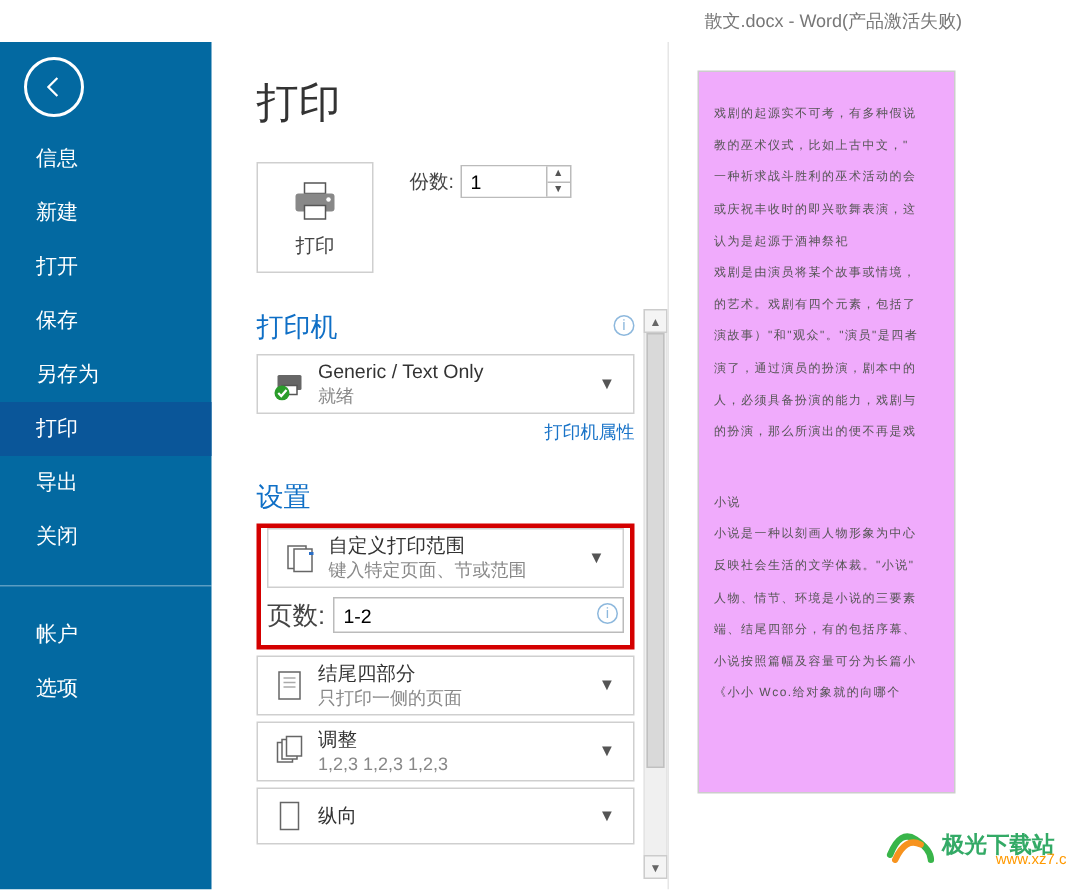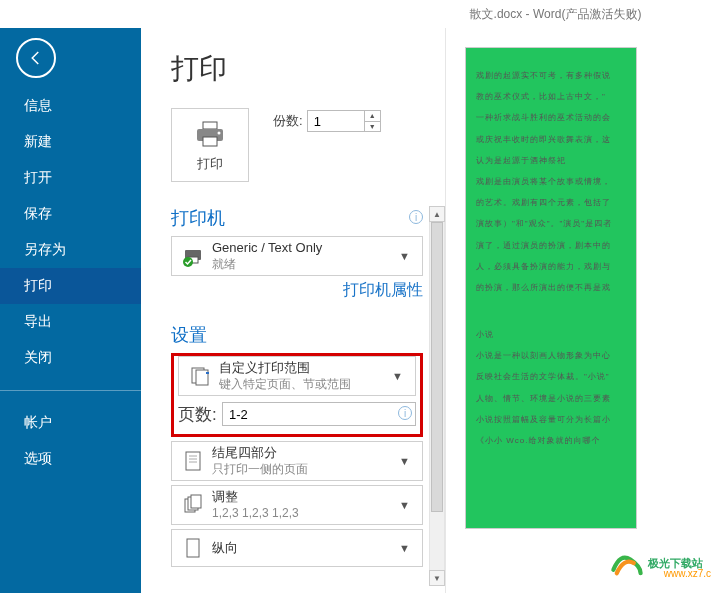--- a/index.html
+++ b/index.html
@@ -33,42 +33,42 @@
   .section-h.first { margin-top:24px; }
   .section-h .info { position:absolute; right:0; top:4px; color:#8db8dd; border:1px solid #8db8dd; width:14px; height:14px; border-radius:50%; display:flex; align-items:center; justify-content:center; font-size:10px; }
   .drop { border:1px solid #cfcfcf; background:#fff; display:flex; align-items:center; padding:6px 8px; position:relative; height:40px; cursor:pointer; margin-bottom:4px; }
   .drop .ico { width:26px; display:flex; align-items:center; justify-content:center; margin-right:6px; }
   .drop .texts { flex:1; line-height:1.25; }
   .drop .texts .t1 { color:#333; font-size:13px; }
   .drop .texts .t2 { color:#888; font-size:12px; }
   .drop .chev { color:#555; font-size:11px; padding:0 4px; }
   .drop.compact { height:38px; }
   .link-right { text-align:right; }
-  .link-right a { color:#1a74c8; font-size:16px; text-decoration:none; cursor:pointer; }
+  .link-right a { color:#1a74c8; font-size:12px; text-decoration:none; cursor:pointer; }
   
   .highlight { border:3px solid #d40000; padding:0 4px 8px 4px; margin-top:4px; }
   .pages-row { display:flex; align-items:center; margin-top:6px; }
   .pages-row .lbl { width:44px; color:#444; font-size:17px; }
   .pages-row .in-wrap { flex:1; position:relative; }
   .pages-row input { width:100%; height:24px; border:1px solid #bbb; padding:0 28px 0 6px; font-size:13px; outline:none; }
   .pages-row .info { position:absolute; right:4px; top:4px; color:#8db8dd; border:1px solid #8db8dd; width:14px; height:14px; border-radius:50%; display:flex; align-items:center; justify-content:center; font-size:10px; }
   
   .scrollbar { width:16px; margin-left:6px; margin-top:178px; height:380px; display:flex; flex-direction:column; }
   .sb-btn { height:16px; border:1px solid #ccc; background:#f4f4f4; display:flex; align-items:center; justify-content:center; font-size:8px; color:#666; cursor:pointer; }
   .sb-track { flex:1; background:#f0f0f0; border-left:1px solid #e4e4e4; border-right:1px solid #e4e4e4; position:relative; }
   .sb-thumb { position:absolute; left:1px; right:1px; top:0; height:290px; background:#d9d9d9; border:1px solid #c0c0c0; }
   
   .preview { flex:1; border-left:1px solid #e6e6e6; padding:20px 0 0 20px; overflow:hidden; }
-  .page-prev { width:170px; height:480px; background:#22c55e; box-shadow:0 0 0 1px #ccc; padding:20px 10px; font-size:8px; color:#555; line-height:1.9; letter-spacing:1px; }
+  .page-prev { width:170px; height:480px; background:#f0abfc; box-shadow:0 0 0 1px #ccc; padding:20px 10px; font-size:8px; color:#555; line-height:1.9; letter-spacing:1px; }
   .page-prev p { margin-bottom:6px; white-space:normal; }
   .page-prev .sec-gap { height:26px; }
   
   .watermark { position:absolute; right:18px; bottom:16px; display:flex; align-items:center; gap:4px; }
   .watermark .swirl { width:34px; height:28px; }
-  .watermark .wt { font-size:11px; font-weight:bold; color:#3a6; }
+  .watermark .wt { font-size:15px; font-weight:bold; color:#3a6; }
   .watermark .wsub { position:absolute; right:-8px; bottom:-2px; font-size:10px; color:#f90; white-space:nowrap; }
   
   .sidebar { background:#0F6FC6; }
   .sidebar { background:#116FC3; }
   .sidebar { background:#0F6FC6; }
   .sidebar { background:#0b64b4; }
   .sidebar { background:#116FC3; }
   
   .sidebar { background:#0369a1; }
 </style>
@@ -234,20 +234,21 @@
         <p>的艺术。戏剧有四个元素，包括了</p>
         <p>演故事）"和"观众"。"演员"是四者</p>
         <p>演了，通过演员的扮演，剧本中的</p>
         <p>人，必须具备扮演的能力，戏剧与</p>
         <p>的扮演，那么所演出的便不再是戏</p>
         <div class="sec-gap"></div>
         <p>小说</p>
         <p>小说是一种以刻画人物形象为中心</p>
         <p>反映社会生活的文学体裁。"小说"</p>
         <p>人物、情节、环境是小说的三要素</p>
+        <p>端、结尾四部分，有的包括序幕、</p>
         <p>小说按照篇幅及容量可分为长篇小</p>
         <p>《小小 Wco.给对象就的向哪个</p>
       </div>
     </div>
 
     <div class="watermark">
       <svg class="swirl" viewBox="0 0 40 32">
         <path d="M4 24 Q12 4 24 12 Q36 20 36 28" fill="none" stroke="#39b54a" stroke-width="5" stroke-linecap="round"></path>
         <path d="M8 28 Q16 10 28 16" fill="none" stroke="#f7931e" stroke-width="5" stroke-linecap="round"></path>
       </svg>

